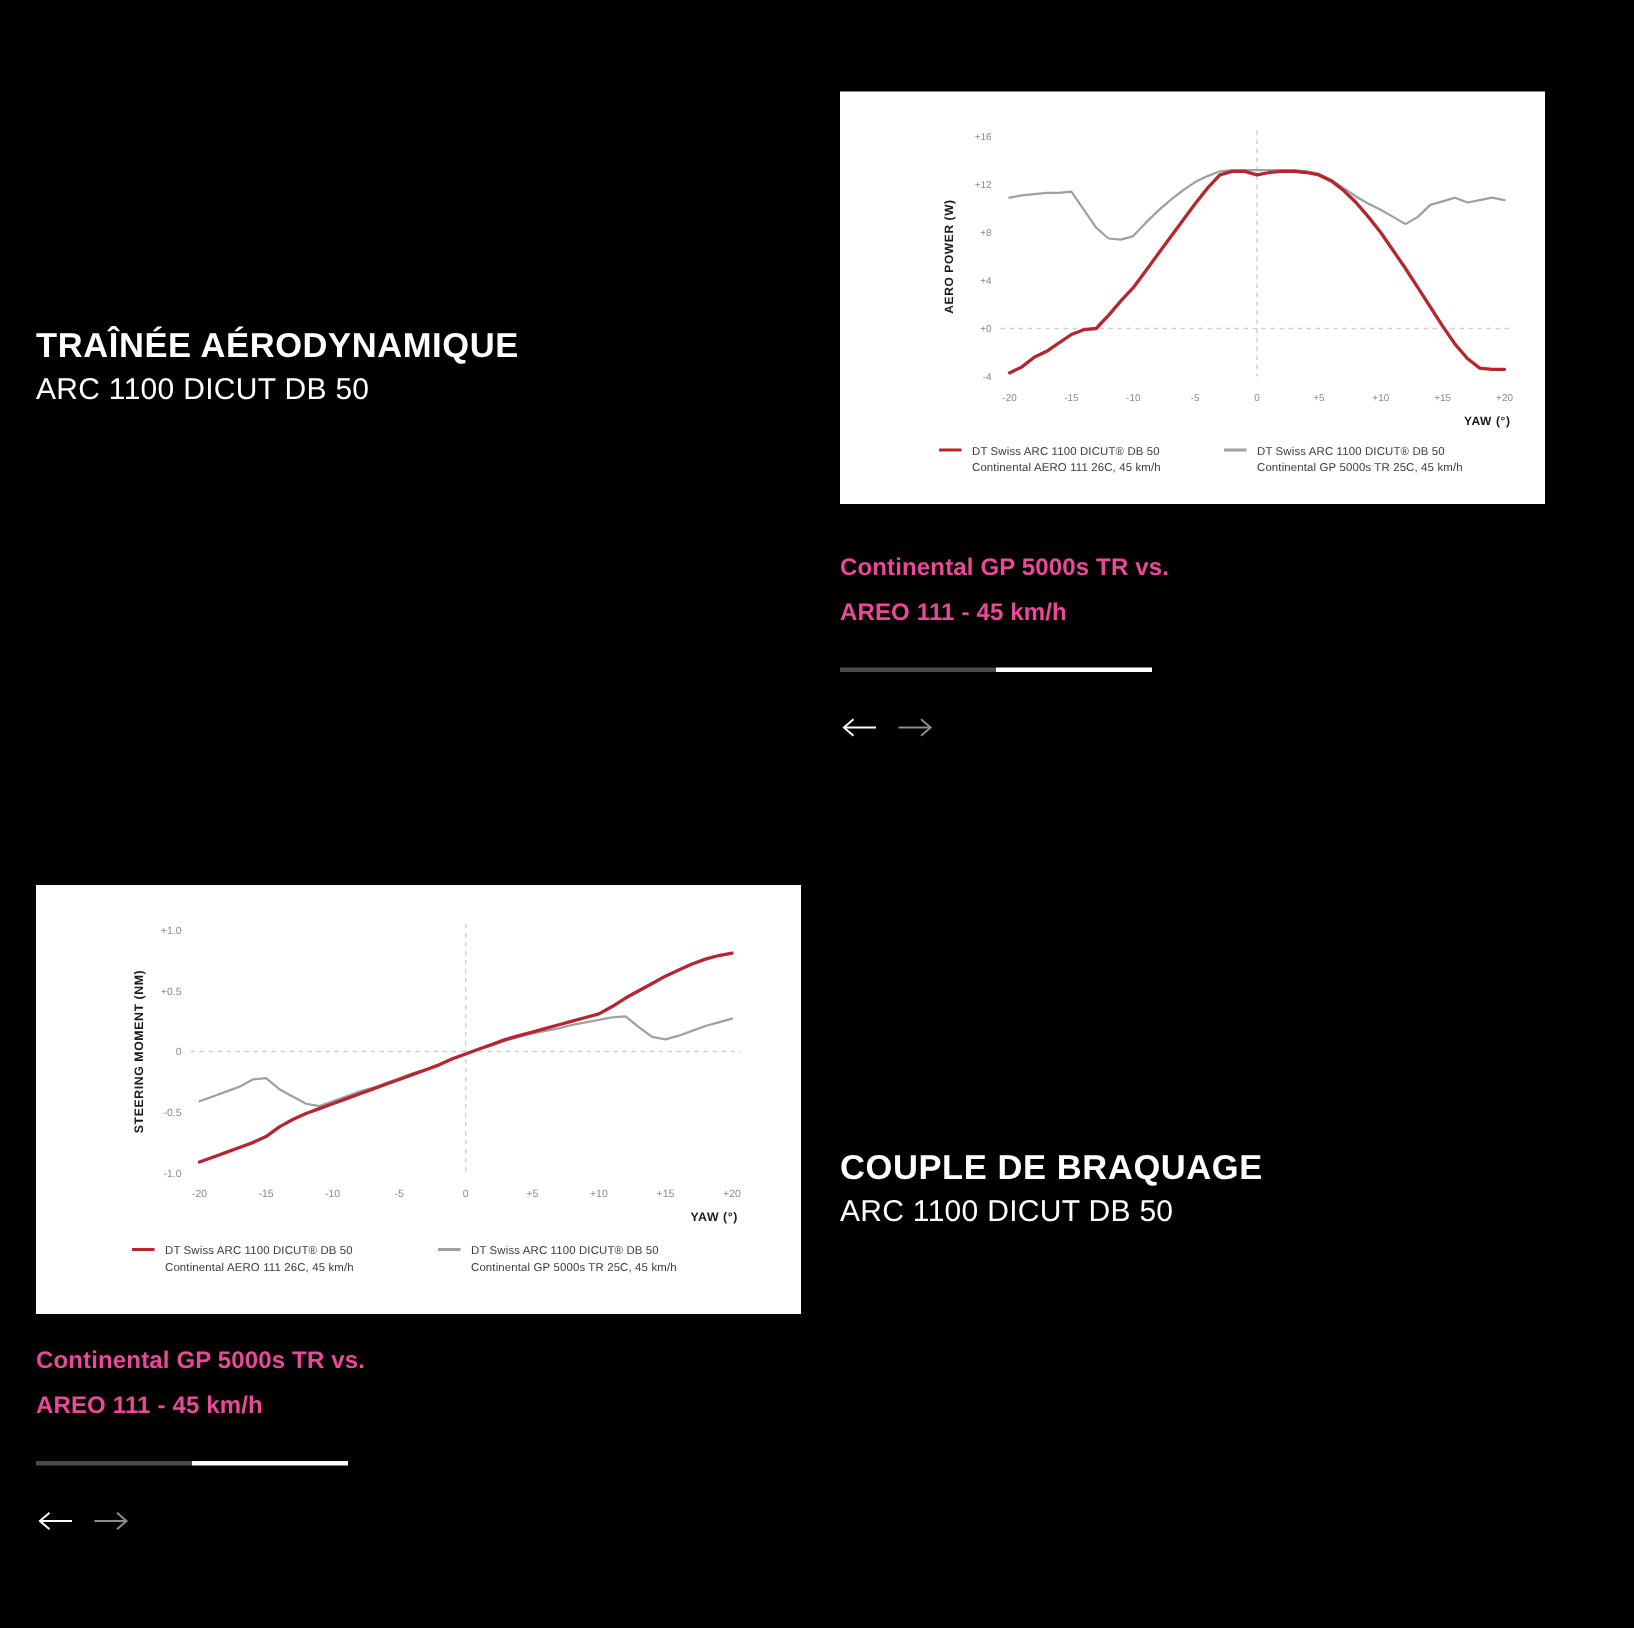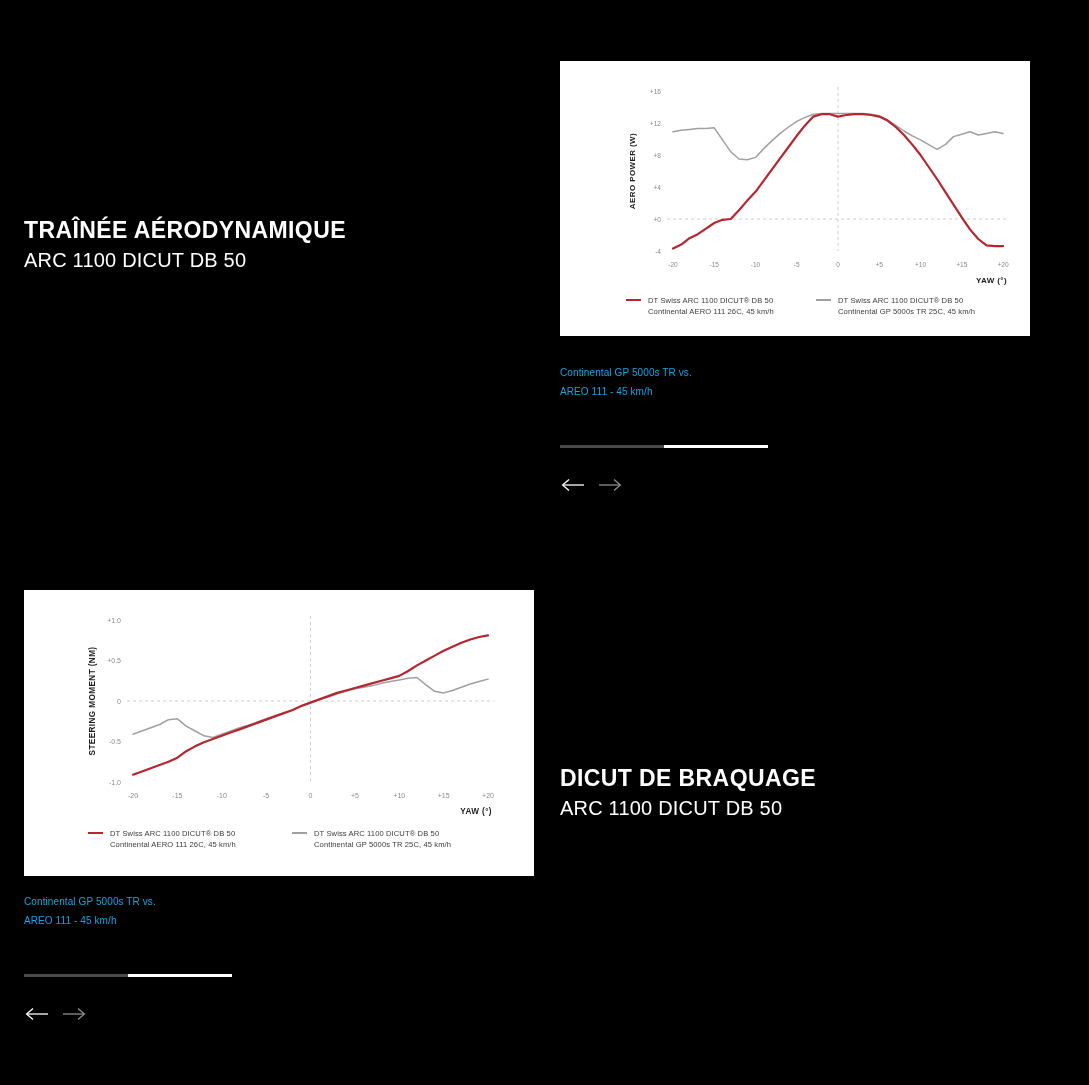--- a/index.html
+++ b/index.html
@@ -39,25 +39,25 @@
   }
 
   .chart-card {
     position: absolute;
     background: #ffffff;
     box-sizing: border-box;
   }
 
   .caption {
     position: absolute;
-    font-size: 10px;
-    font-weight: normal;
+    font-size: 16px;
+    font-weight: bold;
     line-height: 1.85;
     letter-spacing: 0.1px;
-    color: #0ea5e9;
+    color: #ec4899;
     white-space: nowrap;
   }
 
   .progress-track {
     position: absolute;
     height: 3px;
     display: flex;
   }
   .progress-track .seg {
     height: 100%;
@@ -216,21 +216,21 @@
       <span class="swatch gray"></span>
       <span class="lg-lines">
         <span>DT Swiss ARC 1100 DICUT® DB 50</span><br>
         <span>Continental GP 5000s TR 25C, 45 km/h</span>
       </span>
     </div>
   </div>
 </div>
 
 <div class="section-heading" style="left:560px; top:764px;">
-  <div class="h-title">DICUT DE BRAQUAGE</div>
+  <div class="h-title">COUPLE DE BRAQUAGE</div>
   <div class="h-sub">ARC 1100 DICUT DB 50</div>
 </div>
 
 <div class="caption" style="left:24px; top:893px;">
   <div>Continental GP 5000s TR vs.</div>
   <div>AREO 111 - 45 km/h</div>
 </div>
 
 <div class="progress-track" style="left:24px; top:974px; width:208px;">
   <div class="seg inactive" style="width:104px;"></div>

